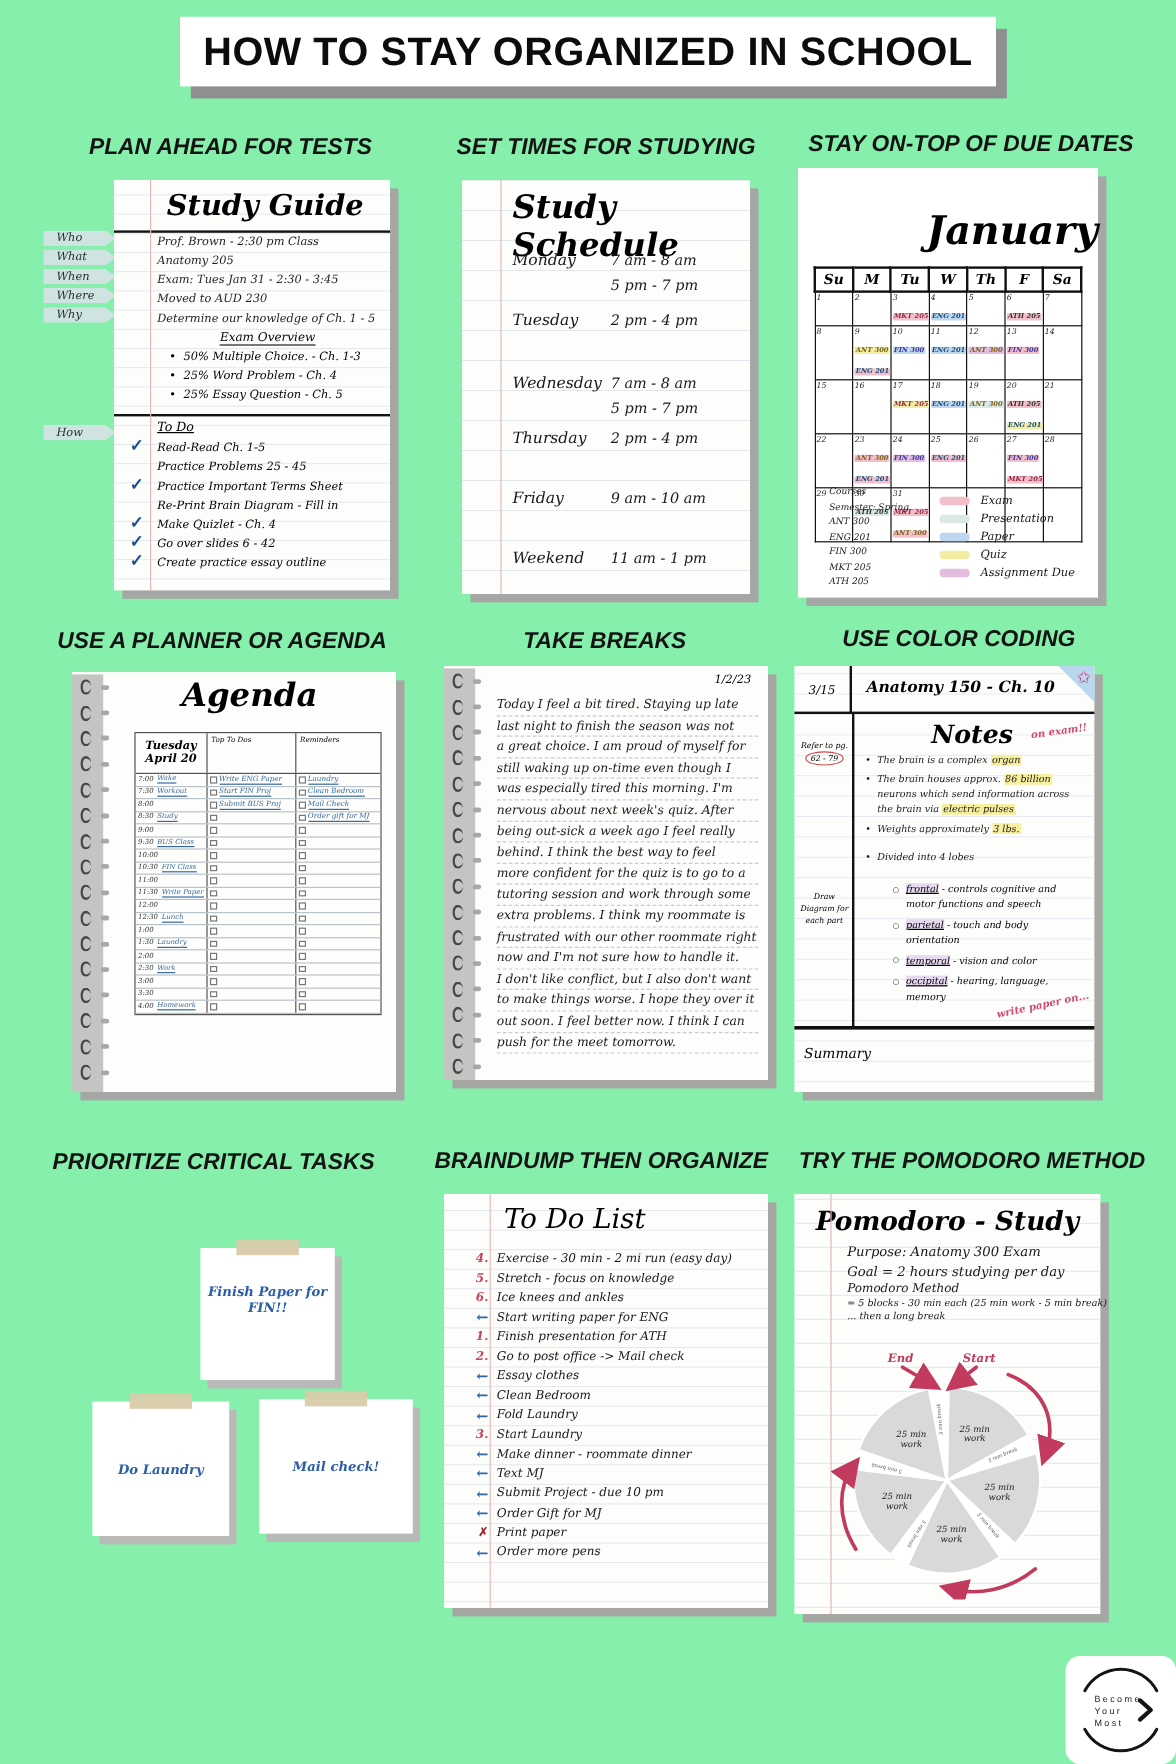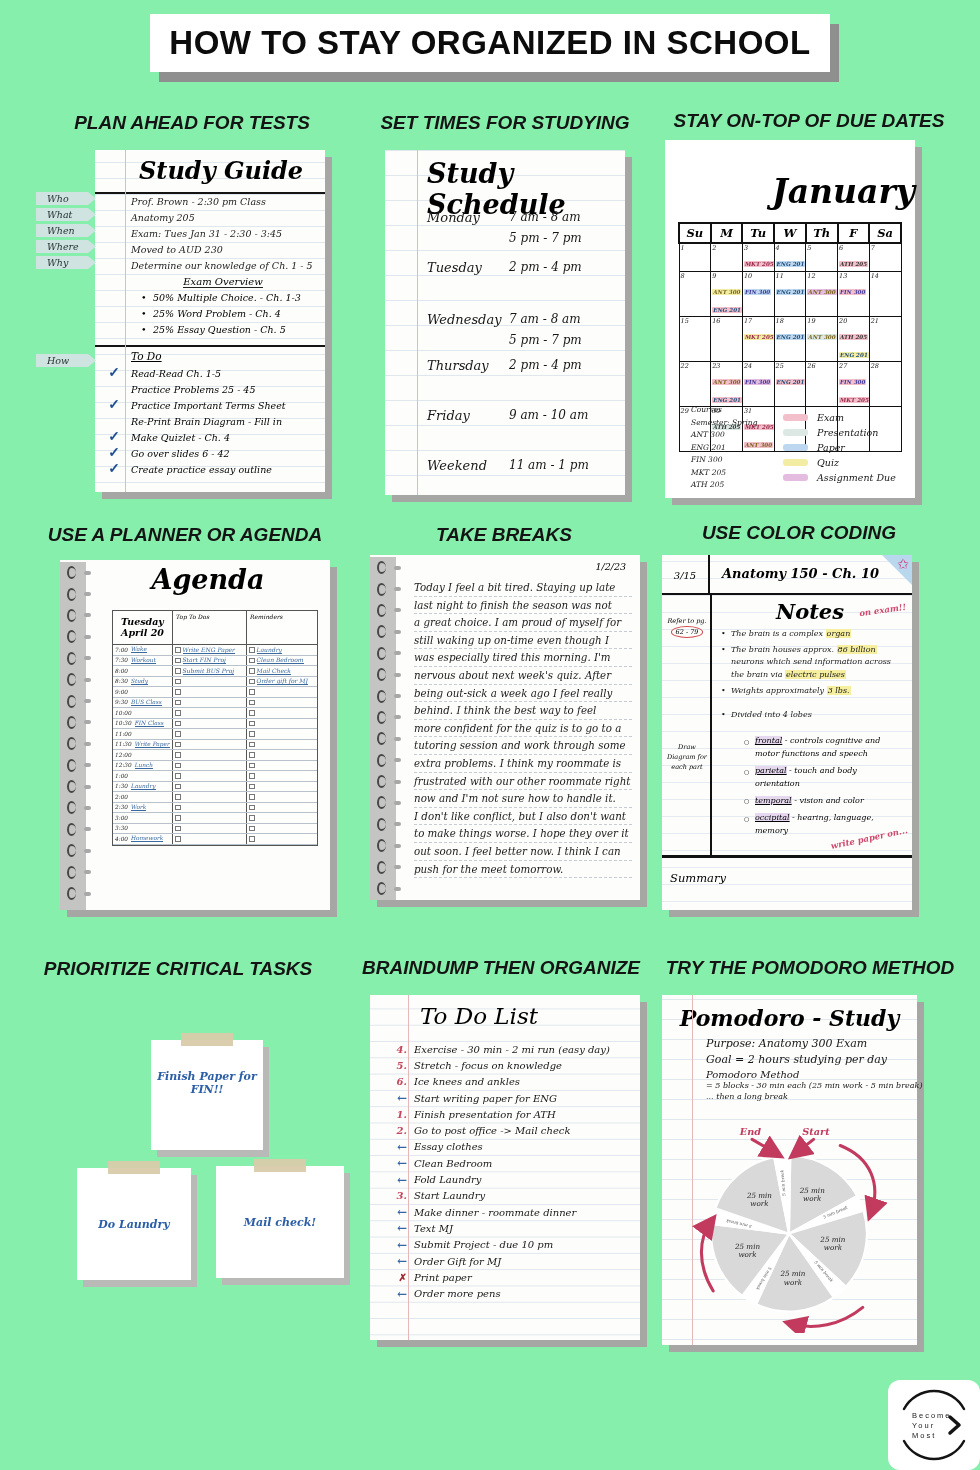--- a/index.html
+++ b/index.html
@@ -134,21 +134,21 @@
   .ann-paper { right:4px; top:278px; transform:rotate(-12deg); }
   .n-sum-label { position:absolute; left:8px; top:316px; font:italic 11.5px "DejaVu Serif",serif; }
   .n-sum { position:absolute; left:68px; top:310px; width:168px; font:italic 8px "DejaVu Serif",serif; text-align:center; line-height:1.6; }
 
   
   .note { position:absolute; background:#fff; box-shadow:6px 7px 0 #b9b9b7;
     display:flex; align-items:center; justify-content:center; text-align:center;
     font:italic bold 11px "DejaVu Serif",serif; color:#2b5ea7; padding:6px; }
   .note::before { content:''; position:absolute; top:-7px; left:50%; transform:translateX(-50%);
     width:52px; height:13px; background:#d9cbaa; opacity:.95; }
-  .note-0 { left:151px; top:1040px; width:112px; height:110px; align-items:flex-start; padding-top:30px; }
+  .note-0 { left:167px; top:1040px; width:112px; height:110px; align-items:flex-start; padding-top:30px; }
   .note-1 { left:77px;  top:1168px; width:114px; height:112px; }
   .note-2 { left:216px; top:1166px; width:128px; height:112px; }
 
   
   .p-bd { left:370px; top:995px; width:270px; height:345px;
     background-image:linear-gradient(to bottom,#e0e7ed 1px,transparent 1px); background-size:100% 16.3px; background-position:0 46px; }
   .p-bd::before { content:''; position:absolute; left:38px; top:0; bottom:0; width:1px; background:#e3b9b9; }
   .bd-title { position:absolute; left:50px; top:8px; font:bold italic 23px "DejaVu Serif",serif; font-weight:normal; }
   .bd-list { position:absolute; left:6px; right:4px; top:46px; list-style:none; }
   .bd-list li { height:16.3px; display:flex; align-items:center; }

